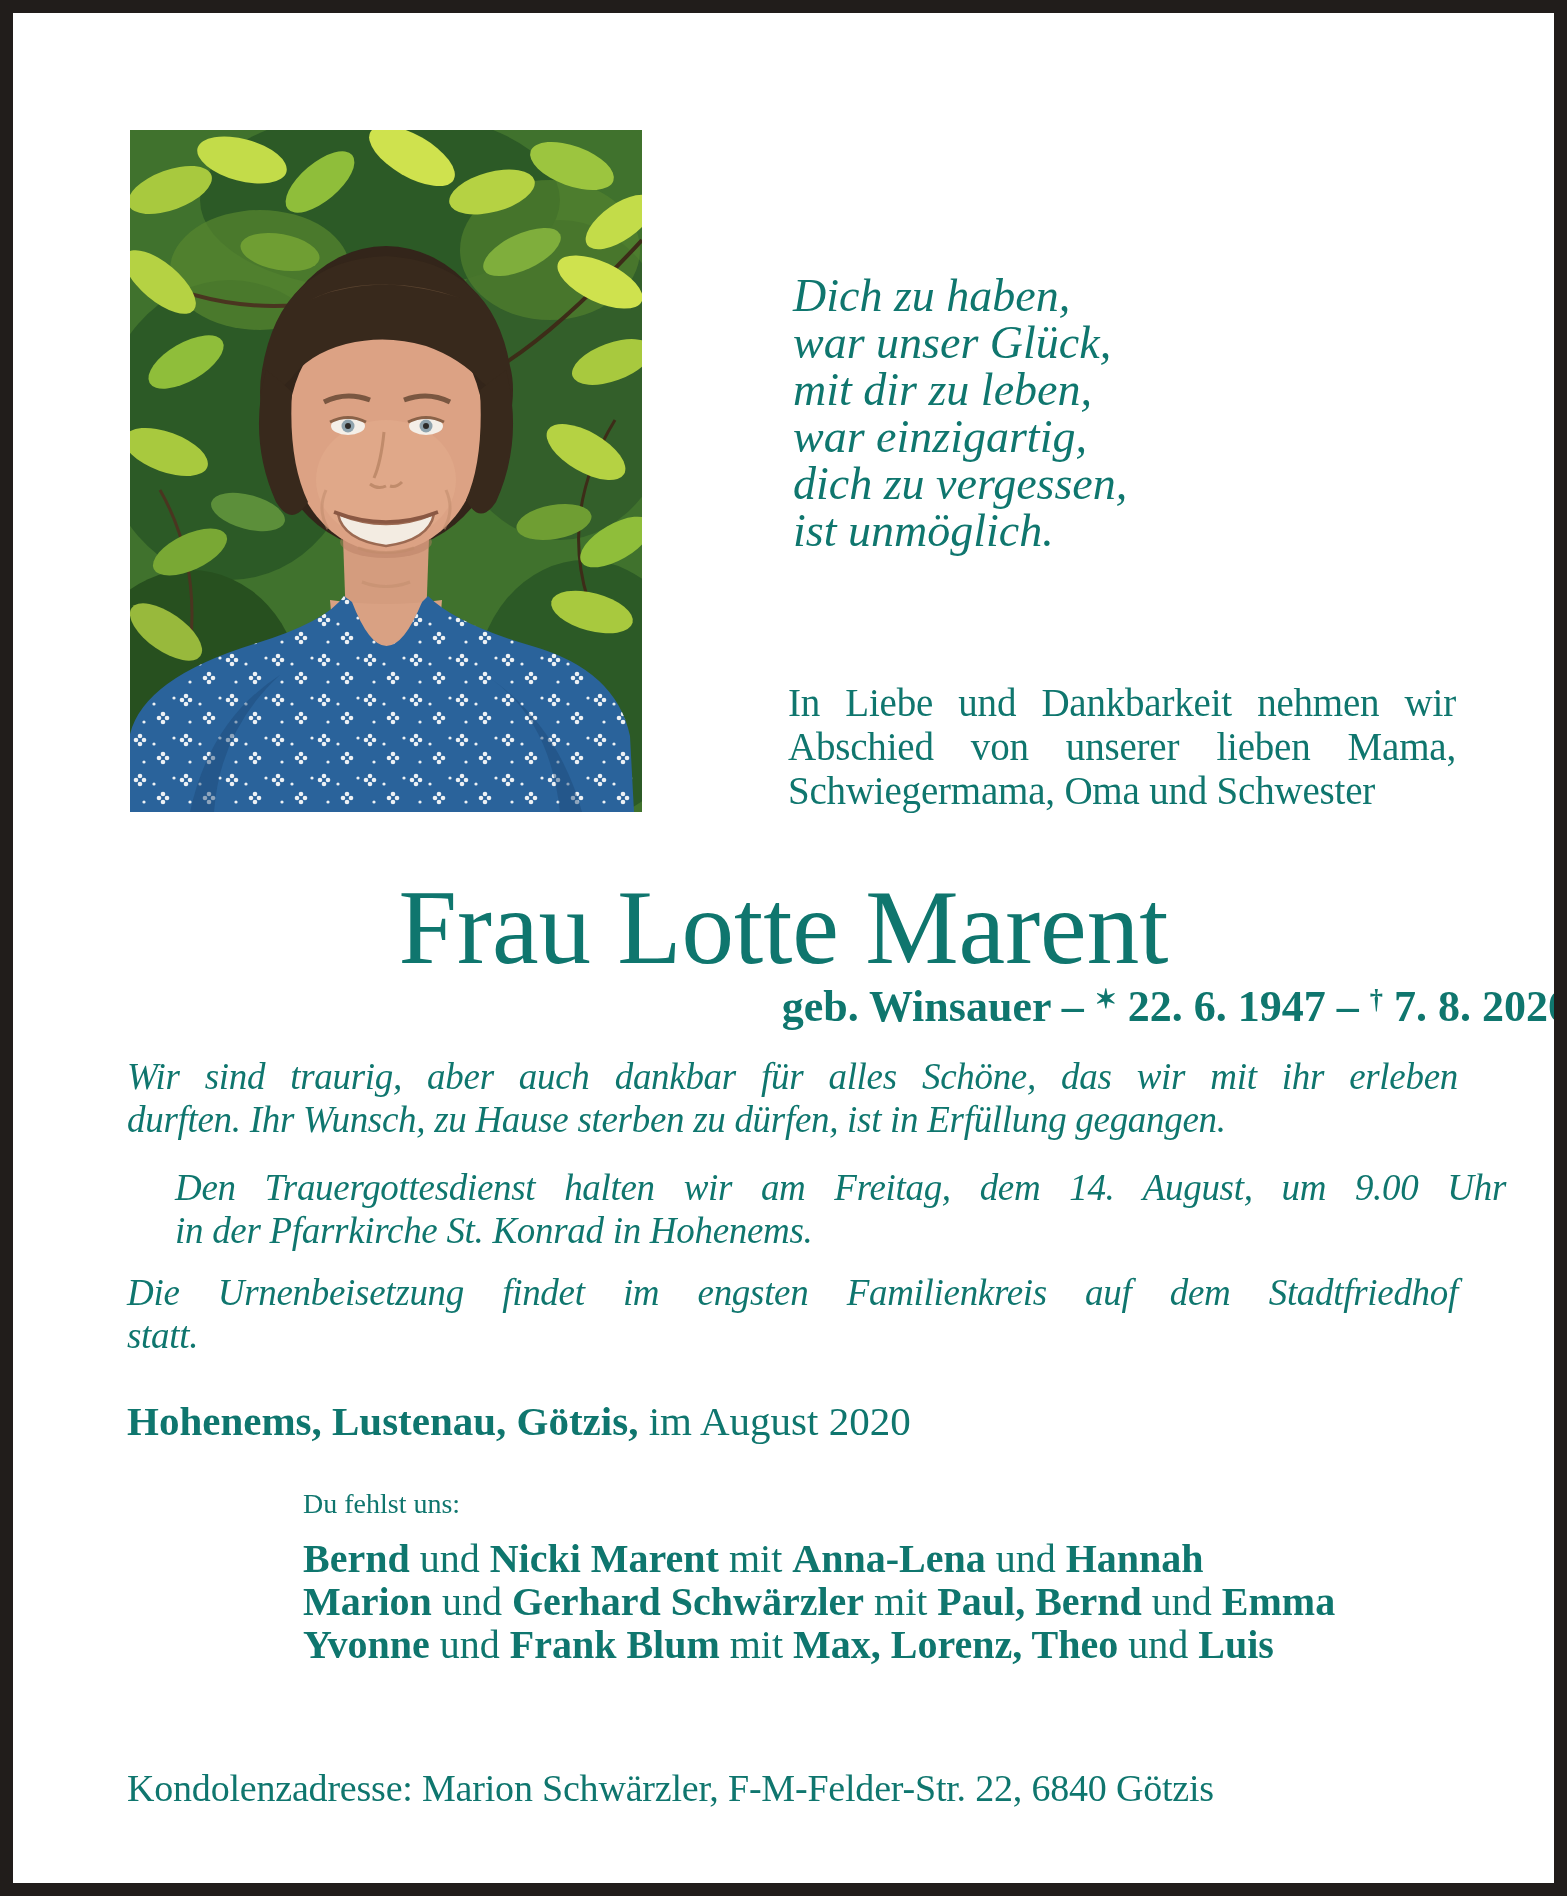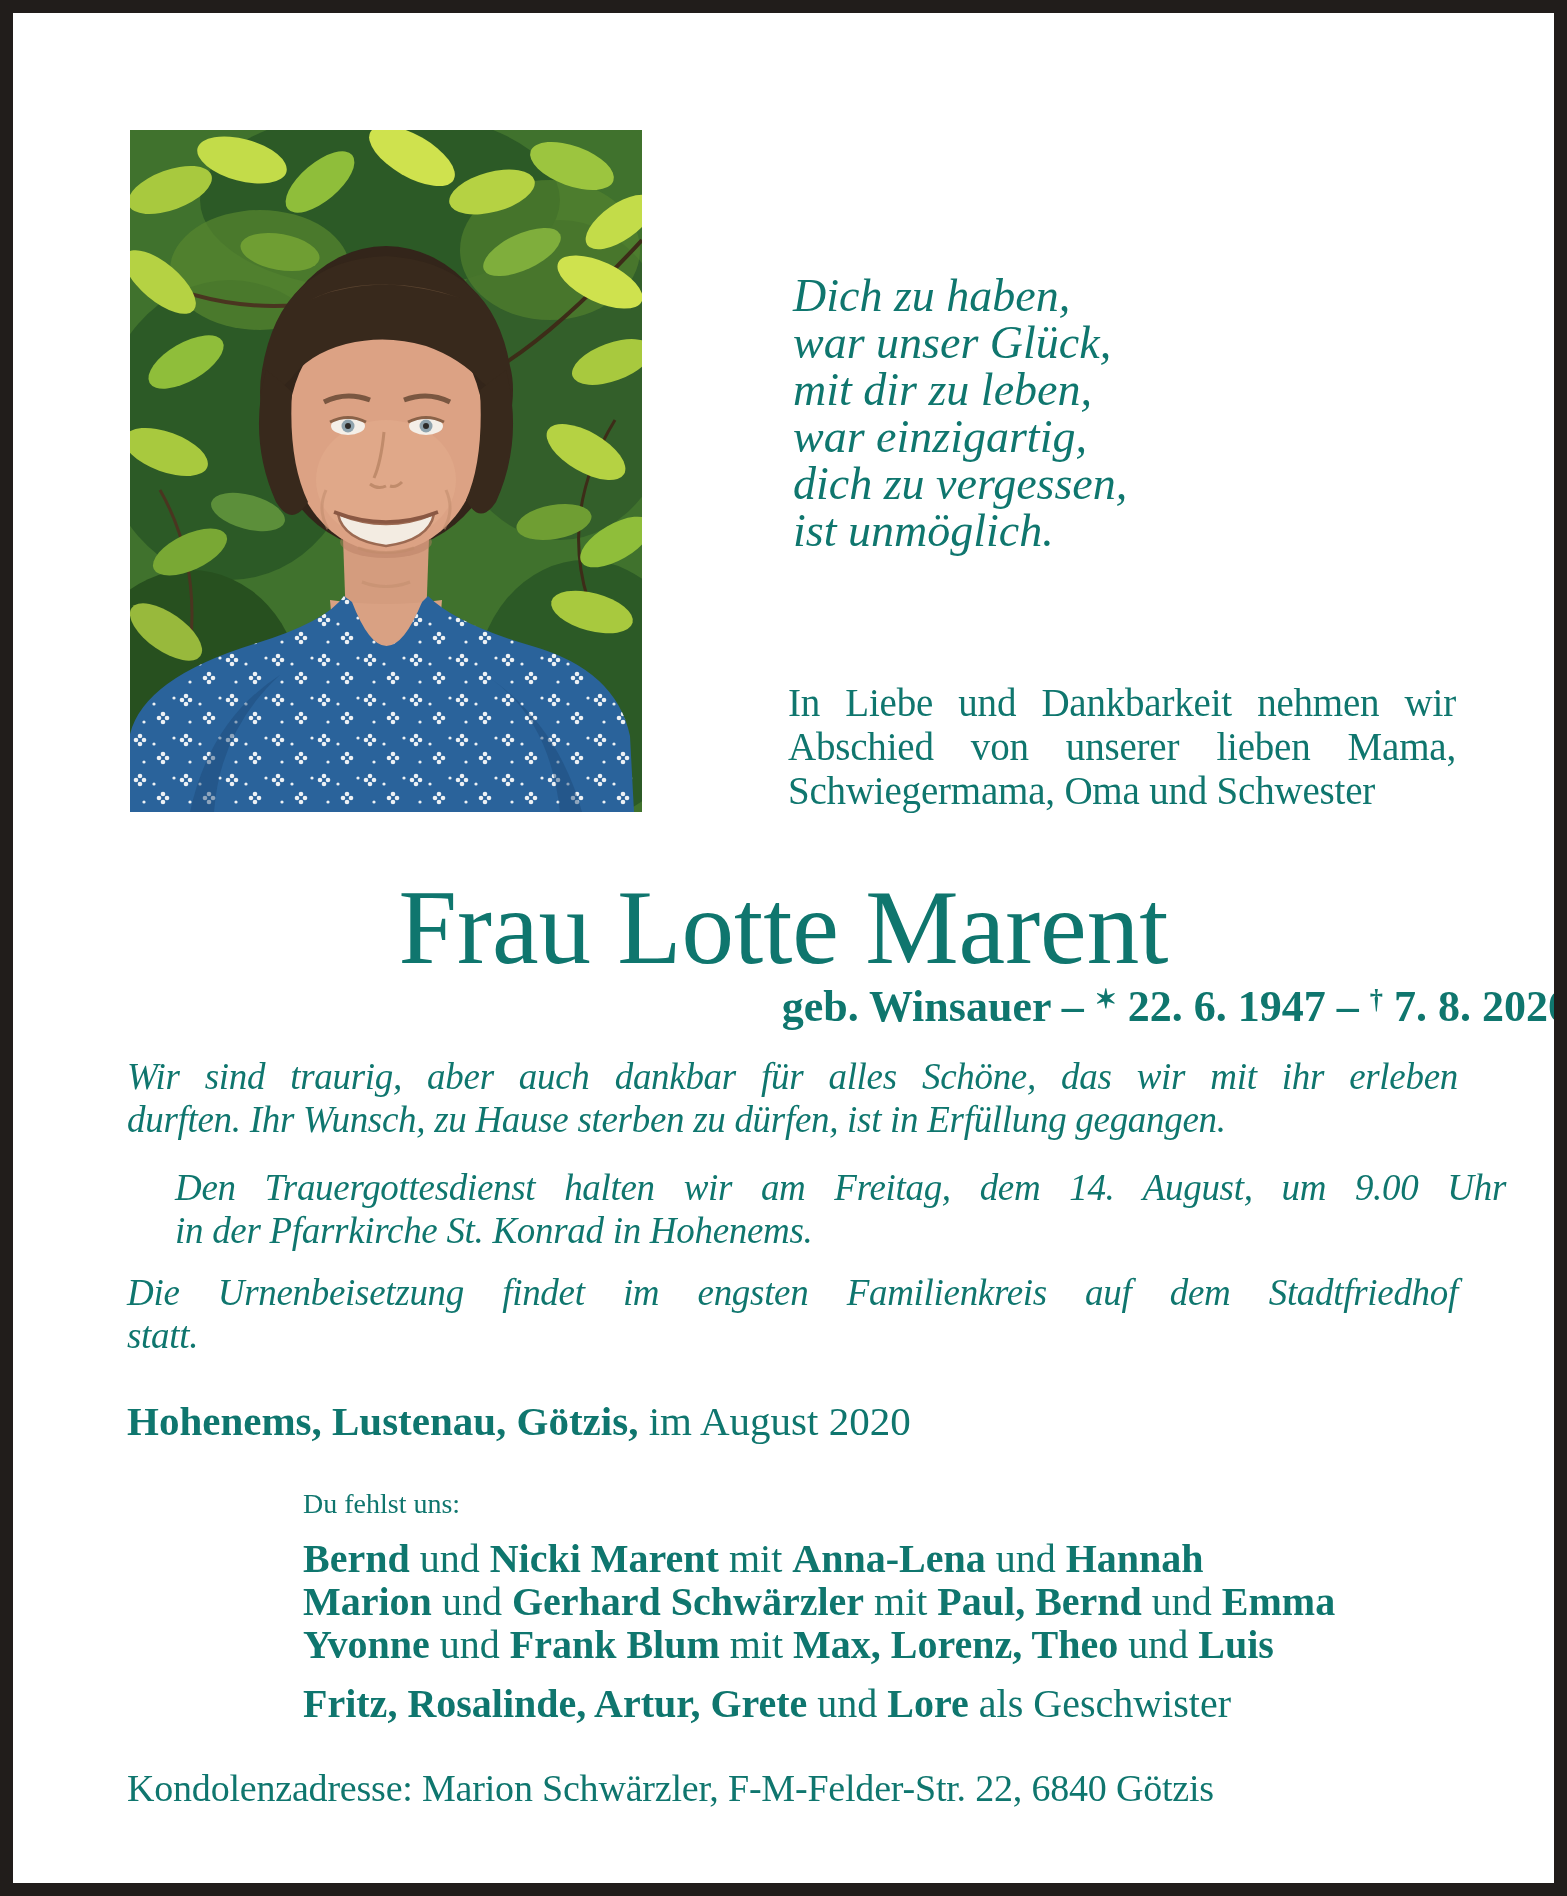--- a/index.html
+++ b/index.html
@@ -194,17 +194,16 @@
   <div class="abs closing"><span class="b">Hohenems, Lustenau, Götzis,</span><span> im August 2020</span></div>
 
   <div class="abs missing">Du fehlst uns:</div>
 
   <div class="abs family">
     <div class="line"><span class="b">Bernd</span><span> und </span><span class="b">Nicki Marent</span><span> mit </span><span class="b">Anna-Lena</span><span> und </span><span class="b">Hannah</span></div>
     <div class="line"><span class="b">Marion</span><span> und </span><span class="b">Gerhard Schwärzler</span><span> mit </span><span class="b">Paul, Bernd</span><span> und </span><span class="b">Emma</span></div>
     <div class="line"><span class="b">Yvonne</span><span> und </span><span class="b">Frank Blum</span><span> mit </span><span class="b">Max, Lorenz, Theo</span><span> und </span><span class="b">Luis</span></div>
   </div>
 
-  <div class="abs siblings"><span class="b">Fritz, Rosalinde, Artur, Grete</span><span> und </span><span class="b">Lore</span><span> als Geschwister</span></div>
 
   <div class="abs condolence">Kondolenzadresse: Marion Schwärzler, F-M-Felder-Str. 22, 6840 Götzis</div>
 
 </div>
 
 </body></html>

